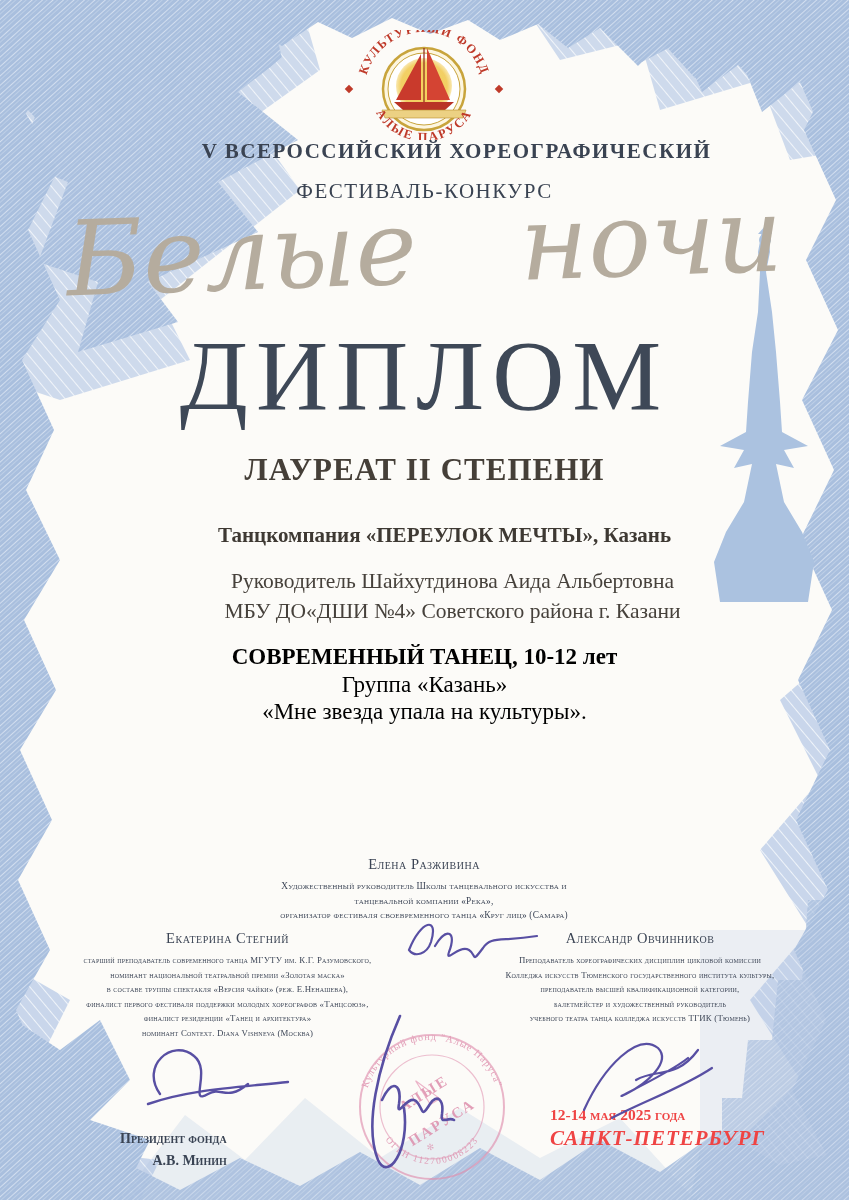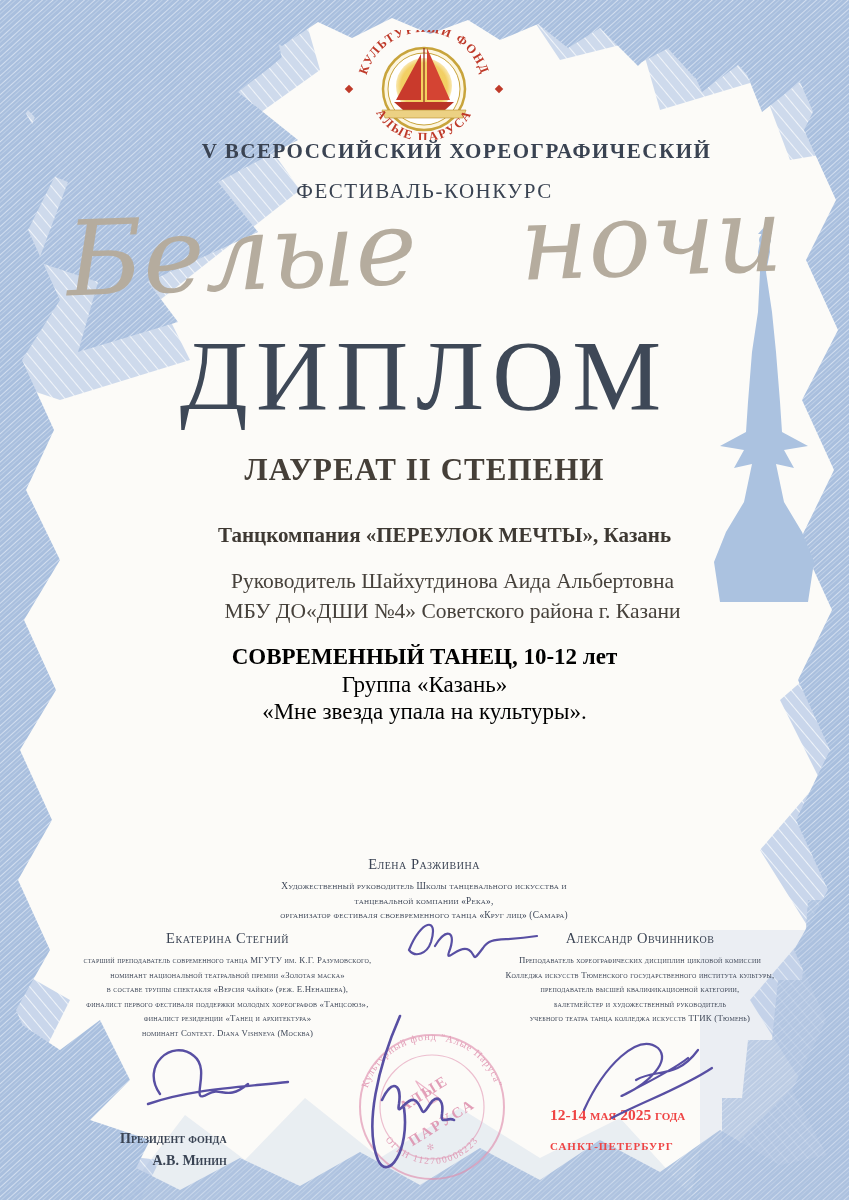--- a/index.html
+++ b/index.html
@@ -41,21 +41,21 @@
 
   .sig{z-index:4;}
   .sig path{fill:none;stroke:#584fa3;stroke-linecap:round;}
 
   .stamp-wrap{top:1018px;left:345px;width:175px;height:178px;z-index:3;opacity:0.8;}
 
   .footer-president{top:1128px;left:120px;font-variant:small-caps;font-size:14px;
     font-weight:600;line-height:22px;color:#3a4454;text-align:right;z-index:2;}
   .footer-date{top:1106px;left:550px;width:235px;text-align:left;z-index:2;color:#ef4444;}
   .footer-date .date-line{font-variant:small-caps;font-size:15.5px;font-weight:600;}
-  .footer-date .city-line{font-size:11px;font-weight:700;letter-spacing:1px;margin-top:16px;}
+  .footer-date .city-line{font-size:21px;font-weight:700;letter-spacing:1px;margin-top:2px;font-style:italic;}
 </style>
 </head>
 <body>
 
 <div class="page">
 
   <svg id="bg-art" width="849" height="1200" viewBox="0 0 849 1200">
     <defs>
       <pattern id="hatch" width="7" height="7" patternTransform="rotate(48)" patternUnits="userSpaceOnUse">
         <rect width="7" height="7" fill="#a9bfde"></rect>

